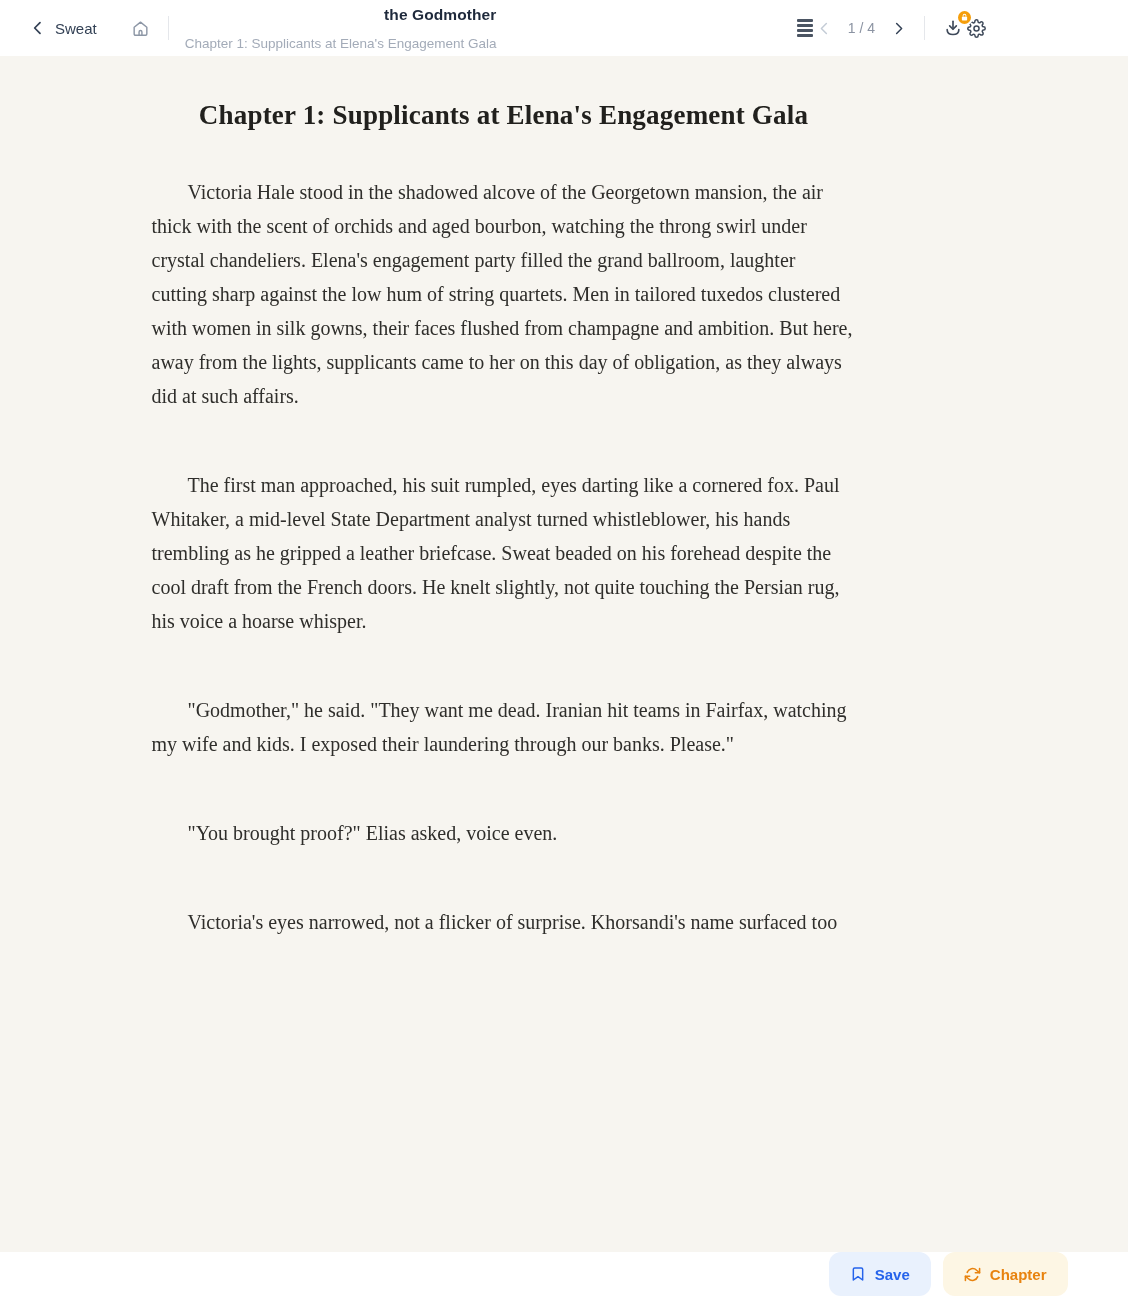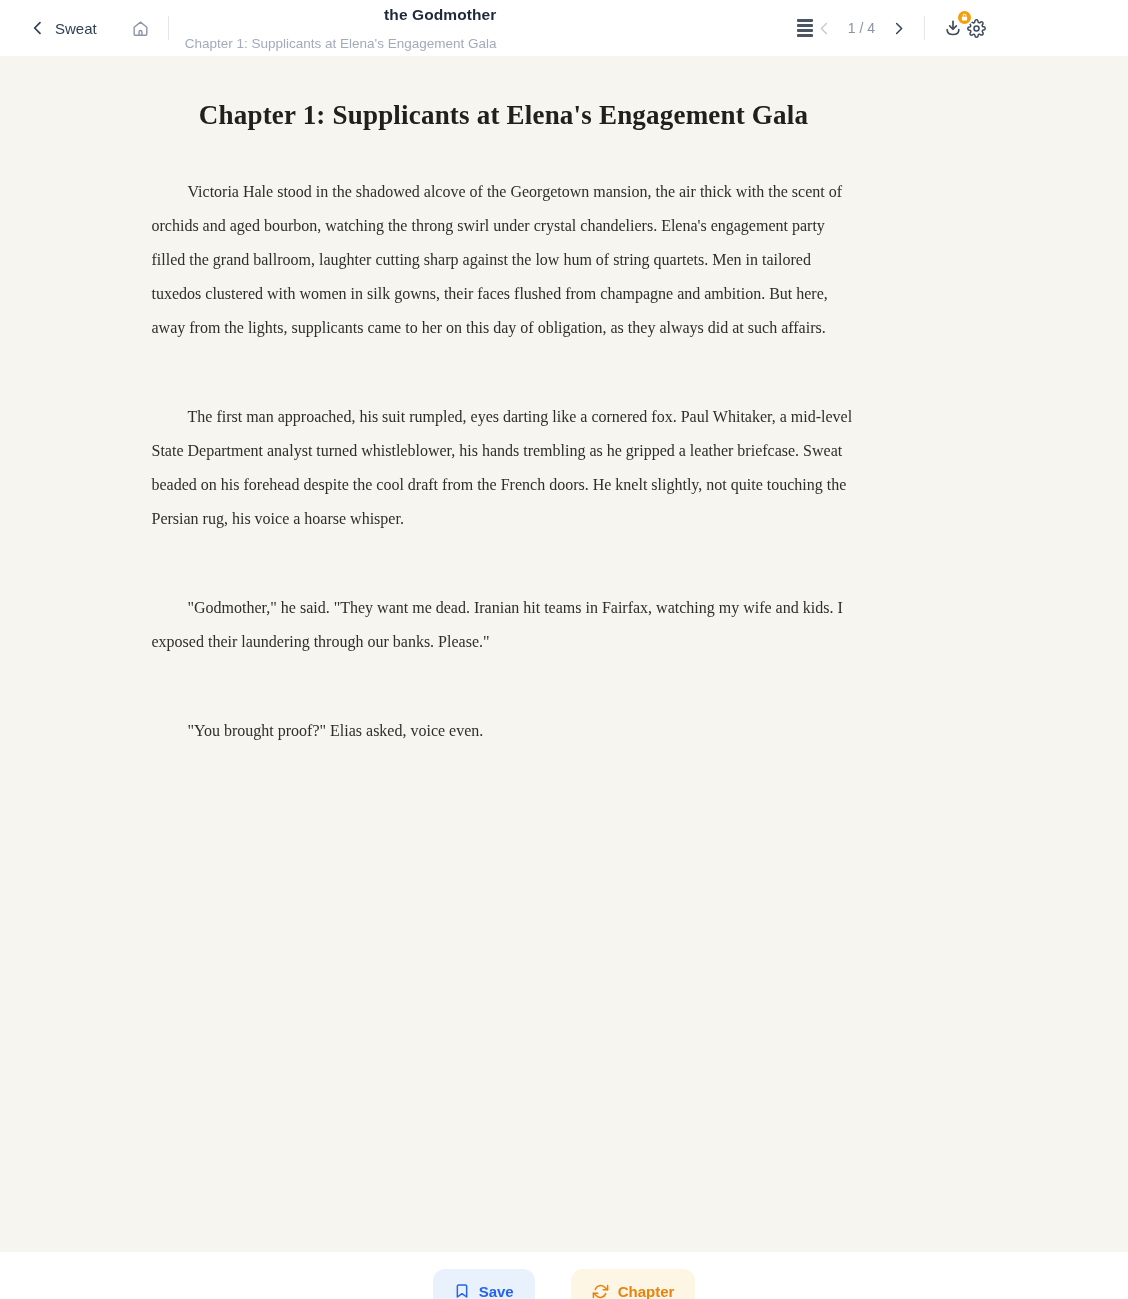--- a/index.html
+++ b/index.html
@@ -69,39 +69,39 @@
     font-weight: 700;
     color: #21201d;
     text-align: center;
     padding-top: 44px;
     margin-bottom: 44px;
     letter-spacing: .2px;
   }
   .chapter-body { width: 704px; margin: 0 auto; }
   .chapter-body p {
     font-family: "Liberation Serif", serif;
-    font-size: 16px;
+    font-size: 20px;
     line-height: 34px;
     color: #2f2e2b;
     text-indent: 36px;
     margin-bottom: 55px;
     text-align: left;
   }
 
   
   .action-bar {
     height: 47px;
     background: #ffffff;
     display: flex;
     justify-content: center;
   }
   .action-bar-inner {
     width: 1007px;
-    display: flex; justify-content: center; gap: 36px;
-    padding-top: 17px;
+    display: flex; justify-content: flex-end; gap: 12px;
+    padding-top: 0;
   }
   .pill-btn {
     height: 44px;
     padding: 0 21px;
     border: none; border-radius: 12px;
     display: flex; align-items: center; gap: 9px;
     font-family: inherit; font-size: 15px; font-weight: 600;
     cursor: pointer;
   }
   .save-btn { background: #e9f1fd; color: #2563eb; }
@@ -200,20 +200,21 @@
 </header>
 
 <main class="reader">
   <div class="reader-inner">
     <h1 class="chapter-title">Chapter 1: Supplicants at Elena's Engagement Gala</h1>
     <div class="chapter-body">
       <p>Victoria Hale stood in the shadowed alcove of the Georgetown mansion, the air thick with the scent of orchids and aged bourbon, watching the throng swirl under crystal chandeliers. Elena's engagement party filled the grand ballroom, laughter cutting sharp against the low hum of string quartets. Men in tailored tuxedos clustered with women in silk gowns, their faces flushed from champagne and ambition. But here, away from the lights, supplicants came to her on this day of obligation, as they always did at such affairs.</p>
       <p>The first man approached, his suit rumpled, eyes darting like a cornered fox. Paul Whitaker, a mid-level State Department analyst turned whistleblower, his hands trembling as he gripped a leather briefcase. Sweat beaded on his forehead despite the cool draft from the French doors. He knelt slightly, not quite touching the Persian rug, his voice a hoarse whisper.</p>
       <p>"Godmother," he said. "They want me dead. Iranian hit teams in Fairfax, watching my wife and kids. I exposed their laundering through our banks. Please."</p>
       <p>"You brought proof?" Elias asked, voice even.</p>
+      <p>Victoria's eyes narrowed, not a flicker of surprise. Khorsandi's name surfaced too</p>
     </div>
   </div>
 </main>
 
 <footer class="action-bar">
   <div class="action-bar-inner">
     <button class="pill-btn save-btn">
       <span>
         <svg width="16" height="16" viewBox="0 0 24 24" fill="none" stroke="#2563eb" stroke-width="2.2" stroke-linecap="round" stroke-linejoin="round">
             <path d="M19 21l-7-5-7 5V5a2 2 0 0 1 2-2h10a2 2 0 0 1 2 2z"></path>

